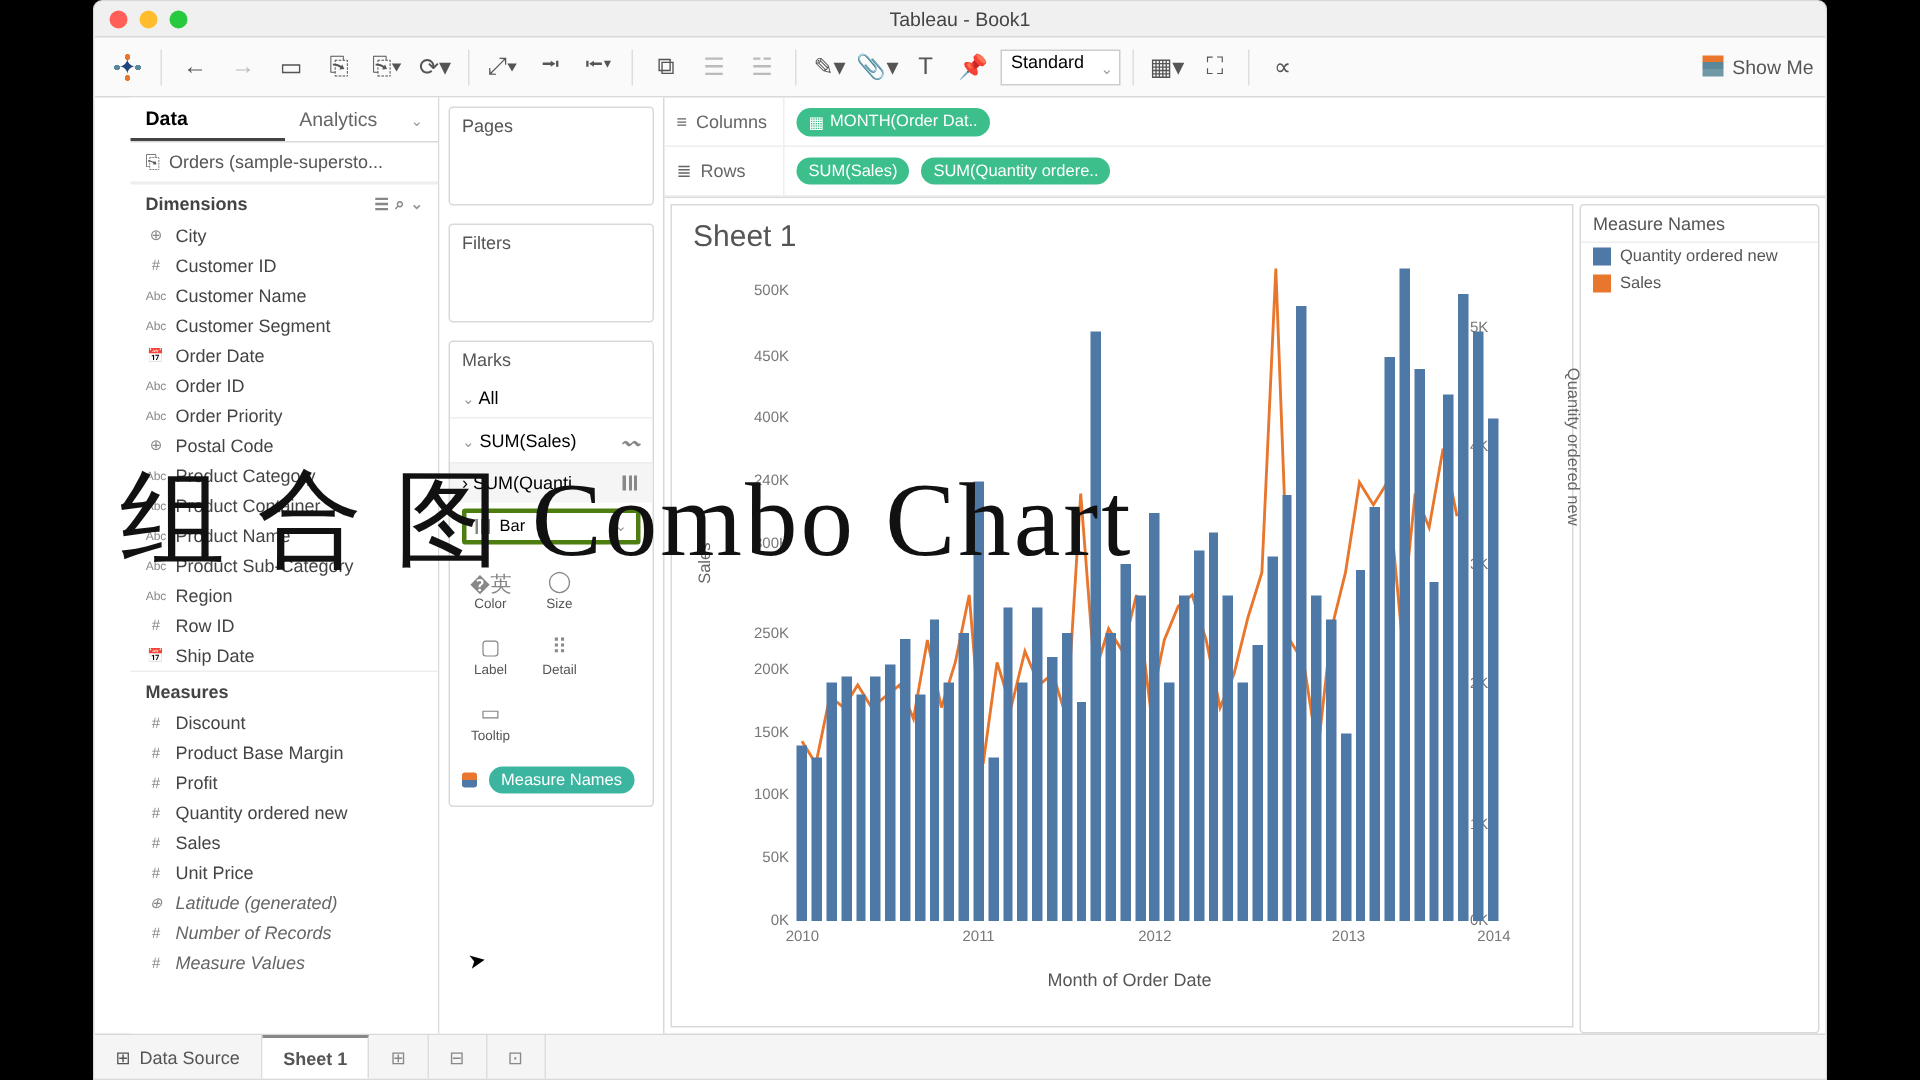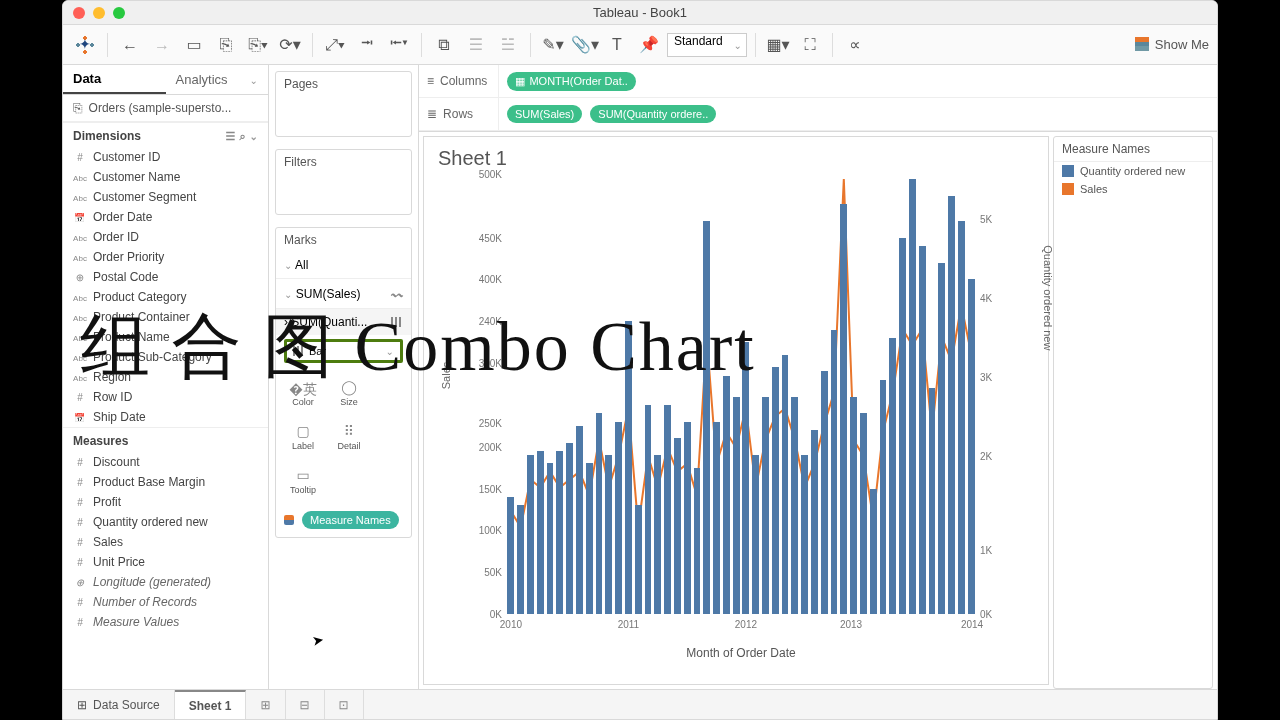--- a/index.html
+++ b/index.html
@@ -13,21 +13,21 @@
   .toolbar { height:40px; border-bottom:1px solid #d9d9d9; display:flex; align-items:center; padding:0 8px; gap:4px; background:#fafafa;}
   .tool-sep { width:1px; height:24px; background:#ddd; margin:0 4px;}
   .tool-btn { width:28px; height:28px; display:flex; align-items:center; justify-content:center; color:#555; font-size:16px; border-radius:3px; cursor:pointer;}
   .logo-icon { width:20px;height:20px; position:relative;}
   .logo-icon::before{content:""; position:absolute; inset:0; background:radial-gradient(circle at 10px 3px,#e8762c 2px,transparent 2px),radial-gradient(circle at 3px 10px,#5b879b 2px,transparent 2px),radial-gradient(circle at 17px 10px,#5b879b 2px,transparent 2px),radial-gradient(circle at 10px 17px,#e8762c 2px,transparent 2px);}
   .logo-icon::after{content:"✦"; color:#1f457e; font-size:14px; position:absolute; left:4px; top:1px;}
   .fit-select { border:1px solid #ccc; height:24px; font-size:12px; padding:0 18px 0 6px; background:#fff; position:relative; min-width:80px;}
   .showme { margin-left:auto; display:flex; align-items:flex-start; gap:6px; font-size:13px; color:#555; cursor:pointer;}
   .showme-icon{width:14px;height:14px;display:inline-block;}
   .showme-icon::before{content:"";display:block;width:14px;height:14px;background:linear-gradient(#e8762c 33%,#5b879b 33% 66%,#7099a5 66%);}
-  .main-area { display:flex; height:calc(100% - 64px - 30px); }
+  .main-area { display:flex; height:calc(100% - 64px - 30px);padding-left:24px; }
   
   .data-pane { width:206px; border-right:1px solid #d9d9d9; display:flex; flex-direction:column; background:#fff;}
   .data-tabs { display:flex; border-bottom:1px solid #d9d9d9;}
   .dtab { flex:1; padding:6px 10px; font-size:13px; color:#666; cursor:pointer; display:flex; align-items:center; justify-content:space-between;}
   .dtab.active{ color:#000; font-weight:600; border-bottom:2px solid #444;}
   .datasource { padding:6px 10px; font-size:12px; color:#555; display:flex; align-items:center; gap:6px; border-bottom:1px solid #eee;}
   .section-head { padding:6px 10px 4px; font-size:12px; font-weight:700; color:#444; display:flex; align-items:center; justify-content:space-between; border-top:1px solid #eee;}
   .section-head .min-icons{display:flex;gap:4px;color:#888;font-size:11px;}
   .field-list { overflow-y:auto; flex:1;}
   .field-item { display:flex; align-items:center; gap:6px; padding:3px 10px; font-size:12px; color:#444; cursor:grab;}
@@ -161,20 +161,24 @@
       <div class="section-head">
         <span>Dimensions</span>
         <span class="min-icons">
             <span>☰</span>
             <span>⌕</span>
             <span class="chevron"></span>
           </span>
       </div>
       <div class="field-list" id="dim-list" style="flex:0 0 auto;max-height:310px;">
           <div class="field-item">
+            <span class="ftype globe"></span>
+            <span>City</span>
+          </div>
+          <div class="field-item">
             <span class="ftype num"></span>
             <span>Customer ID</span>
           </div>
           <div class="field-item">
             <span class="ftype abc"></span>
             <span>Customer Name</span>
           </div>
           <div class="field-item">
             <span class="ftype abc"></span>
             <span>Customer Segment</span>
@@ -247,21 +251,21 @@
           <div class="field-item">
             <span class="ftype num"></span>
             <span>Sales</span>
           </div>
           <div class="field-item">
             <span class="ftype num"></span>
             <span>Unit Price</span>
           </div>
           <div class="field-item italic">
             <span class="ftype globe"></span>
-            <span>Longitude (generated)</span>
+            <span>Latitude (generated)</span>
           </div>
           <div class="field-item italic">
             <span class="ftype num"></span>
             <span>Number of Records</span>
           </div>
           <div class="field-item italic">
             <span class="ftype num"></span>
             <span>Measure Values</span>
           </div>
         </div>
@@ -359,21 +363,21 @@
             <div class="y-tick" style="bottom: 0px;">0K</div>
                 <div class="y-tick" style="bottom: 41.8269px;">50K</div>
                 <div class="y-tick" style="bottom: 83.6538px; text-align: right;">100K</div>
                 <div class="y-tick" style="bottom: 125.481px;">150K</div>
                 <div class="y-tick" style="bottom: 167.308px;">200K</div>
                 <div class="y-tick" style="bottom: 191px;">250K</div>
                 <div class="y-tick" style="bottom: 250.962px;">300K</div>
                 <div class="y-tick" style="bottom: 292.788px;">240K</div>
                 <div class="y-tick" style="bottom: 334.615px;">400K</div>
                 <div class="y-tick" style="bottom: 376.442px;">450K</div>
-                <div class="y-tick" style="bottom: 440px; margin-top: 20px;">500K</div>
+                <div class="y-tick" style="bottom: 420px; margin-top: 20px;">500K</div>
               </div>
             <div class="y-axis-right" id="yraxis">
               <div class="yr-title">Quantity ordered new</div>
             <div class="y-tick-r" style="bottom: 0px;">0K</div>
                 <div class="y-tick-r" style="bottom: 64px;">1K</div>
                 <div class="y-tick-r" style="bottom: 158.182px;">2K</div>
                 <div class="y-tick-r" style="bottom: 237.273px;">3K</div>
                 <div class="y-tick-r" style="bottom: 316.364px;">4K</div>
                 <div class="y-tick-r" style="bottom: 395.455px;">5K</div>
               </div>
@@ -428,21 +432,21 @@
                 <div class="bar" style="left: 432.302px; width: 6.85417px; height: 351.346px;"></div>
                 <div class="bar" style="left: 442.094px; width: 6.85417px; height: 418.269px;"></div>
                 <div class="bar" style="left: 451.885px; width: 6.85417px; height: 393.173px;"></div>
                 <div class="bar" style="left: 461.677px; width: 6.85417px; height: 334.615px;"></div>
               </div>
             <div class="x-axis" id="xaxis">
               <div class="x-title">Month of Order Date</div>
             <div class="x-tick" style="left: 4.89583px;">2010</div>
                 <div class="x-tick" style="left: 122.396px;">2011</div>
                 <div class="x-tick" style="left: 239.896px;">2012</div>
-                <div class="x-tick" style="left: 345px;">2013</div>
+                <div class="x-tick" style="left: 369px;">2013</div>
                 <div class="x-tick" style="left: 466px;">2014</div>
               </div>
           </div>
         </div>
         <div class="legend-card shelf-card">
           <div class="shelf-title">Measure Names</div>
           <div id="legend-body">
               <div class="legend-item">
                 <span class="lsw" style="background: rgb(78, 121, 167);"></span>
                 <span>Quantity ordered new</span>

